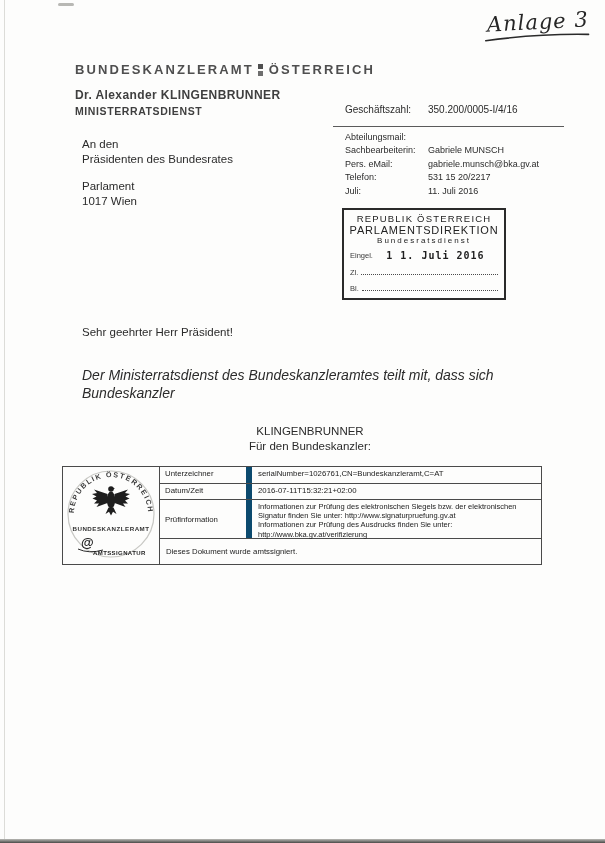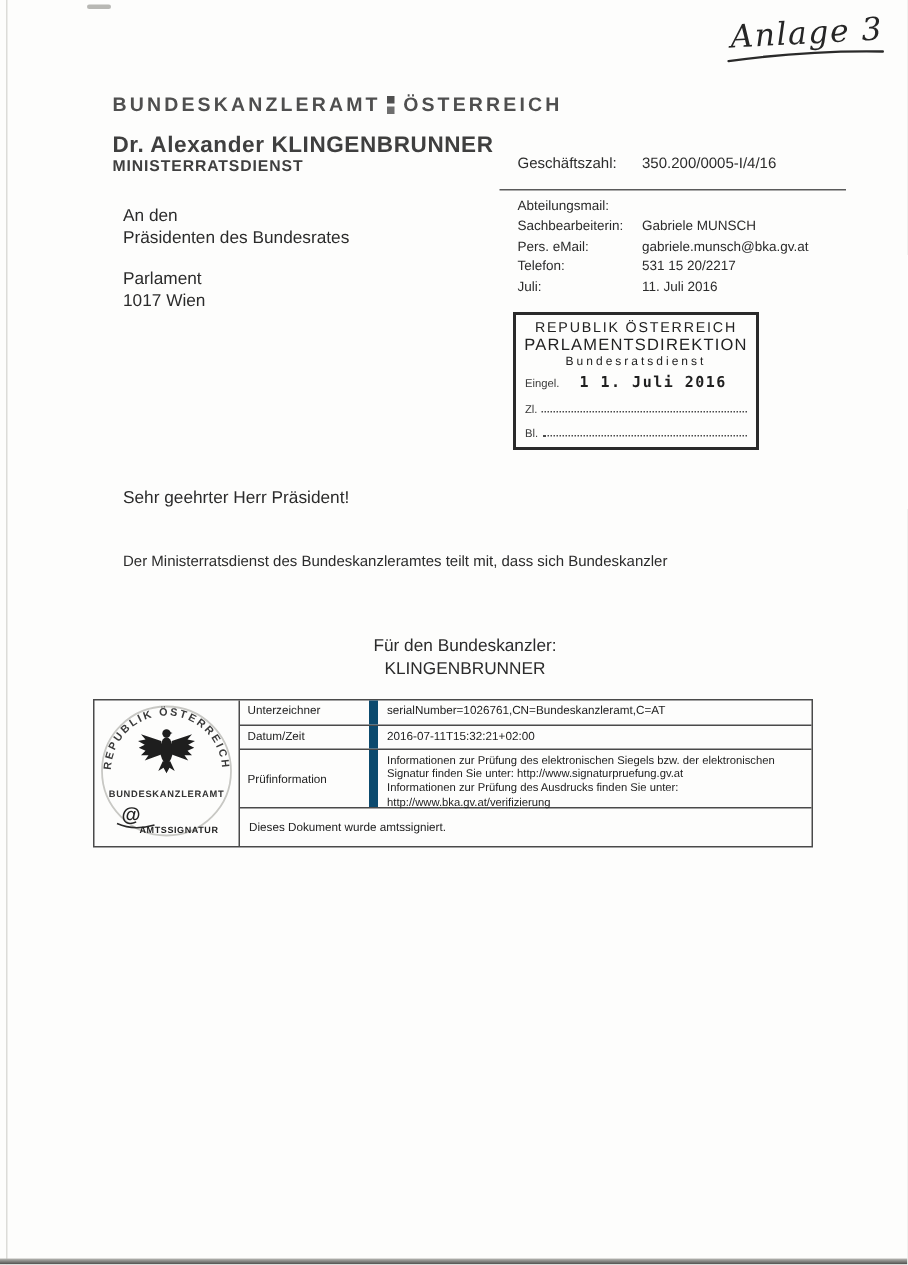--- a/index.html
+++ b/index.html
@@ -20,21 +20,21 @@
   .anlage-text { font-family:"DejaVu Serif", serif; font-style:italic;
     font-size:21px; color:#262626; letter-spacing:1px; }
   .anlage svg { display:block; margin-top:-1px; }
 
   
   .brand { position:absolute; left:75px; top:62px; display:flex; align-items:center;
     font-size:13px; font-weight:700; letter-spacing:2.1px; color:#4f4f4f; white-space:nowrap; }
   .brand-squares { display:inline-flex; flex-direction:column; gap:2px; margin:0 6px 0 4px; }
   .sq { width:5px; height:5px; }
   .sq1 { background:#4f4f4f; } .sq2 { background:#6e6e6e; }
-  .author { position:absolute; left:75px; top:88px; font-size:15px; font-weight:700;
+  .author { position:absolute; left:75px; top:88px; font-size:12px; font-weight:700;
     letter-spacing:.4px; color:#3f3f3f; }
   .dept { position:absolute; left:75px; top:105px; font-size:10.5px; font-weight:700;
     letter-spacing:.6px; color:#3f3f3f; }
   .gz { position:absolute; left:345px; top:104px; font-size:10px; display:flex; }
   .gz-label { width:83px; }
   .divider { position:absolute; left:333px; top:126px; width:231px; height:1px; background:#5b5b5b; }
 
   
   .recipient1 { position:absolute; left:82px; top:137px; font-size:11.5px; line-height:15px; }
   .recipient2 { position:absolute; left:82px; top:179px; font-size:11.5px; line-height:15px; }
@@ -52,21 +52,21 @@
   .stamp-l3 { text-align:center; font-size:8px; letter-spacing:2px; }
   .stamp-received { display:flex; align-items:center; margin:5px 6px 0 6px; }
   .stamp-received-label { font-size:7.5px; color:#3a3a3a; }
   .stamp-date { flex:1; text-align:center; font-family:"DejaVu Sans Mono", monospace;
     font-weight:700; font-size:10px; letter-spacing:1px; color:#1f1f1f; }
   .stamp-lineRow { display:flex; align-items:flex-end; margin:5px 6px 0 6px; font-size:7.5px; color:#3a3a3a; }
   .dots { flex:1; border-bottom:1.5px dotted #4a4a4a; margin:0 0 2px 3px; height:8px; }
 
   
   .salutation { position:absolute; left:82px; top:326px; font-size:11.5px; }
-  .paragraph { position:absolute; left:82px; top:366px; width:470px; font-size:10px; line-height:18px; }
+  .paragraph { position:absolute; left:82px; top:366px; width:470px; font-size:14px; line-height:18px;font-style:italic; }
   .closing { position:absolute; left:82px; top:424px; width:456px; text-align:center;
     font-size:11.5px; line-height:15px; }
 
   
   .sig-table { position:absolute; left:62px; top:466px; width:478px; height:97px;
     display:flex; border:1px solid #4a4a4a; font-size:7.8px; color:#222; }
   .sig-seal-cell { width:96px; border-right:1px solid #4a4a4a; position:relative; }
   .sig-rows { flex:1; display:flex; flex-direction:column; }
   .sig-row { display:flex; border-bottom:1px solid #4a4a4a; }
   .sig-row:last-child { border-bottom:none; flex:1; }
@@ -163,22 +163,22 @@
       <span>Bl.</span>
       <span class="dots"></span>
     </div>
   </div>
 
   <div class="salutation">Sehr geehrter Herr Präsident!</div>
   <div class="paragraph">
     <div>Der Ministerratsdienst des Bundeskanzleramtes teilt mit, dass sich Bundeskanzler</div>
   </div>
   <div class="closing">
+    <div>KLINGENBRUNNER</div>
     <div>Für den Bundeskanzler:</div>
-    <div>KLINGENBRUNNER</div>
   </div>
 
   <div class="sig-table">
     <div class="sig-seal-cell">
       <svg class="seal-svg" width="96" height="96" viewBox="0 0 96 96">
         <defs>
             <path id="arcPath" d="M 13 59 A 37 37 0 1 1 83 59"></path>
           </defs>
         <circle cx="48" cy="47" r="43" fill="none" stroke="#c8c8c4" stroke-width="1.2"></circle>
         <text class="arc-text"><textPath href="#arcPath" xlink:href="#arcPath" startOffset="50%" text-anchor="middle">REPUBLIK ÖSTERREICH</textPath></text>

